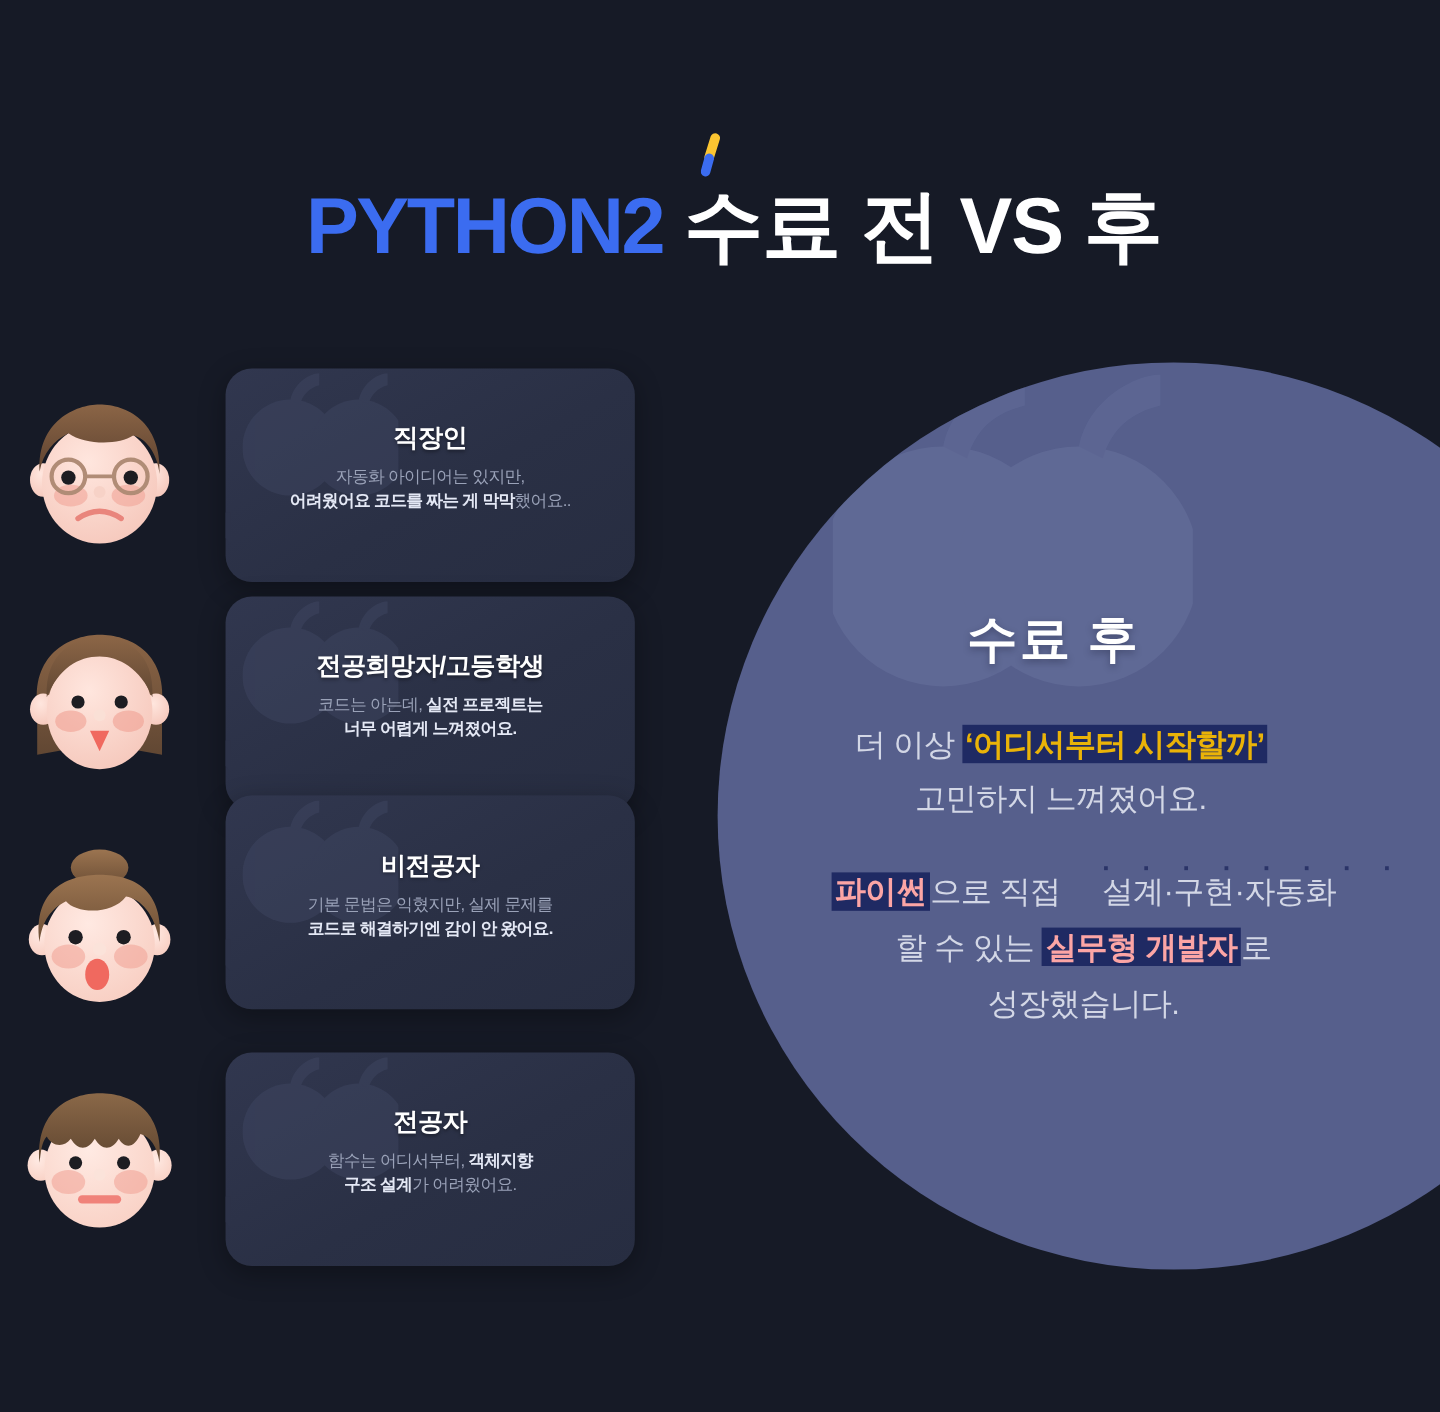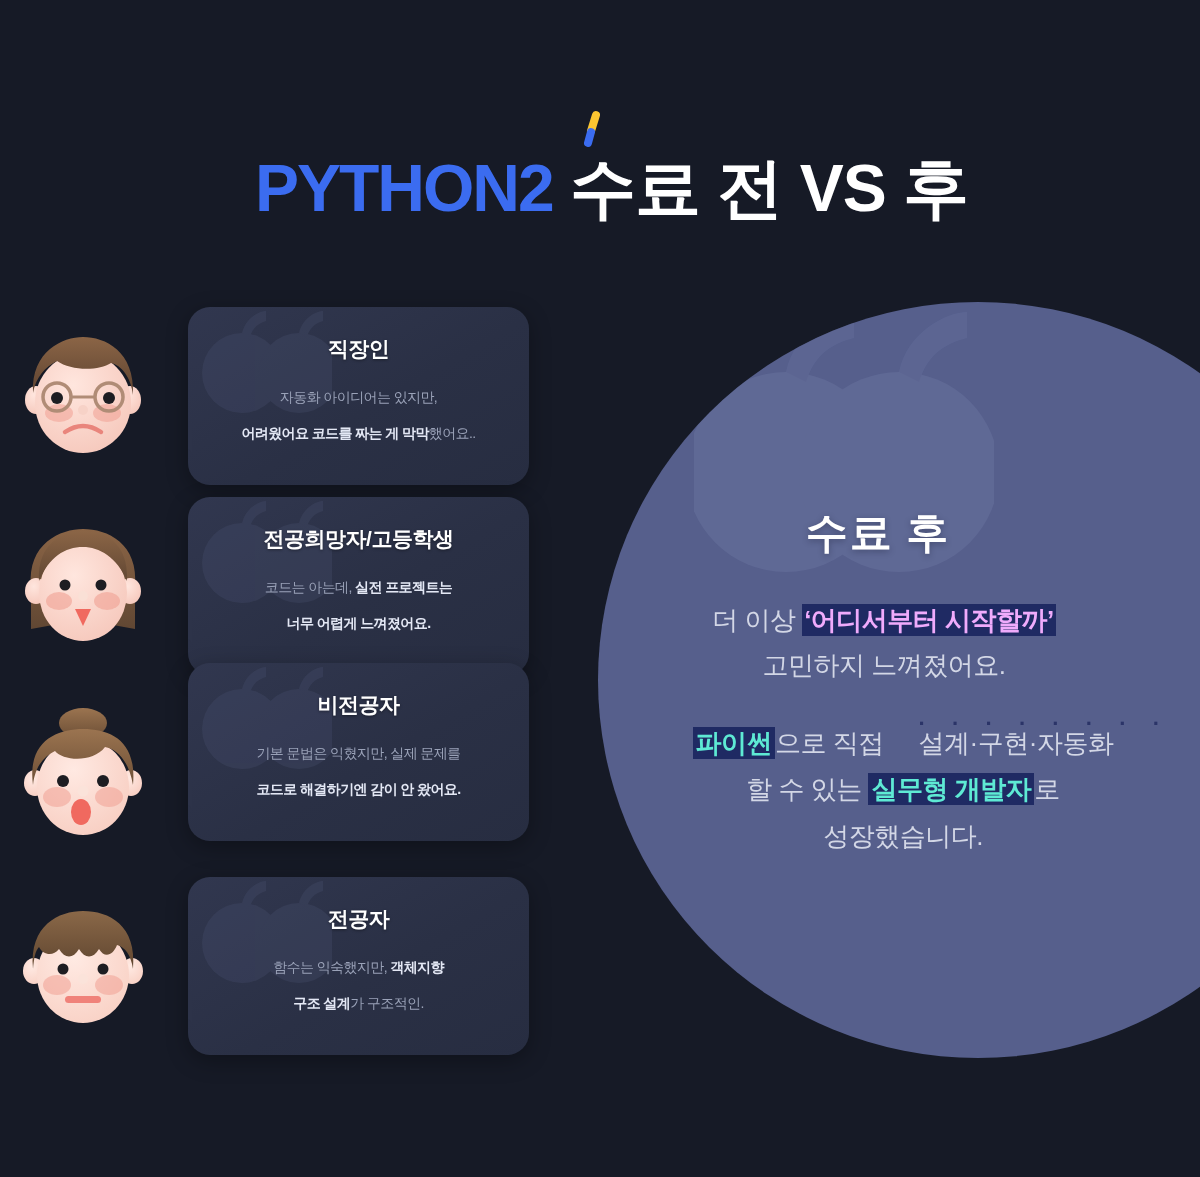--- a/index.html
+++ b/index.html
@@ -61,21 +61,20 @@
   }
   .card-inner {
     position: relative;
     z-index: 2;
     height: 100%;
     display: flex;
     flex-direction: column;
     align-items: center;
     justify-content: center;
     padding: 0 16px 14px 16px;
-    gap: 16px;
   }
   .card-title {
     color: #ffffff;
     font-size: 21px;
     font-weight: 700;
     letter-spacing: -.5px;
     margin-bottom: 9px;
     text-shadow: 0 1px 3px rgba(0,0,0,.4);
   }
   .card-line {
@@ -145,27 +144,27 @@
     top: 418px; left: 0; width: 610px;
     text-align: center;
     font-size: 26px;
     line-height: 1.78;
     color: #d3d7e6;
     letter-spacing: -.5px;
     white-space: nowrap;
   }
   .hl-navy {
     background: #1f2a63;
-    color: #f0abfc;
+    color: #eab308;
     font-weight: 700;
     padding: 1px 2px;
   }
   .hl-yellow {
     background: #1f2a63;
-    color: #5eead4;
+    color: #fca5a5;
     font-weight: 800;
     padding: 1px 3px;
   }
   .dotted-em {
     position: relative;
     margin-left: 28px;
   }
   .dotted-em::before {
     content: "· · · · · · · ·";
     position: absolute;
@@ -339,22 +338,22 @@
   <div class="card" style="top:877px">
     <div class="tail"></div>
     <svg class="quote-deco" viewBox="0 0 130 120">
       <circle cx="40" cy="62" r="40" fill="#4a5270"></circle>
       <circle cx="97" cy="62" r="40" fill="#4a5270"></circle>
       <path d="M40 22 C44 6 58 0 64 0 L64 10 C56 12 50 18 48 26 Z" fill="#4a5270"></path>
       <path d="M97 22 C101 6 115 0 121 0 L121 10 C113 12 107 18 105 26 Z" fill="#4a5270"></path>
     </svg>
     <div class="card-inner">
       <div class="card-title">전공자</div>
-      <div class="card-line"><span>함수는 익숙했지만, </span><b>객체지향</b></div>
-      <div class="card-line"><b>구조 설계</b><span>가 구조적인.</span></div>
+      <div class="card-line"><span>함수는 어디서부터, </span><b>객체지향</b></div>
+      <div class="card-line"><b>구조 설계</b><span>가 어려웠어요.</span></div>
     </div>
   </div>
 
   <div id="right-panel">
     <svg class="panel-quote" viewBox="0 0 300 300">
       <circle cx="92" cy="160" r="100" fill="#7680ab"></circle>
       <circle cx="205" cy="160" r="100" fill="#7680ab"></circle>
       <path d="M92 60 C100 20 140 0 160 0 L160 26 C136 32 120 44 112 70 Z" fill="#6b76a4"></path>
       <path d="M205 60 C213 20 253 0 273 0 L273 26 C249 32 233 44 225 70 Z" fill="#6b76a4"></path>
     </svg>

